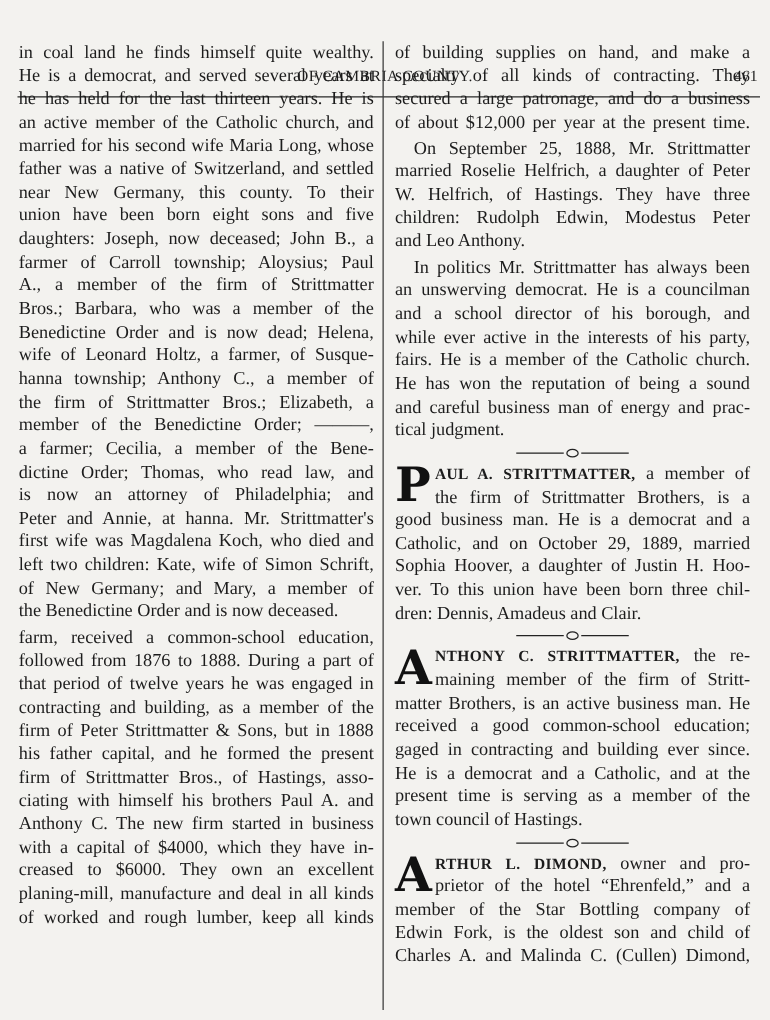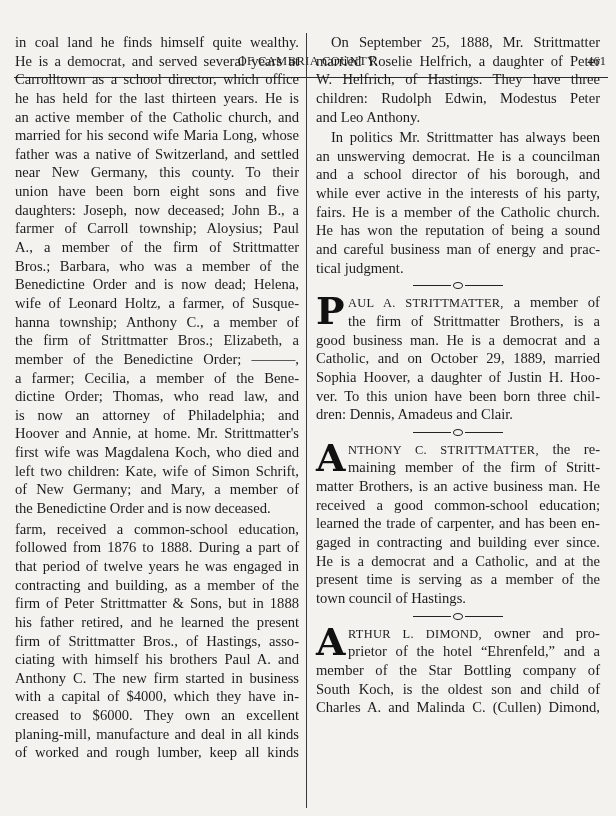--- a/index.html
+++ b/index.html
@@ -51,80 +51,85 @@
   .ornament .knot {
     position: absolute; left: 40px; top: 3px; width: 8px; height: 5px;
     border: 1.2px solid #222; border-radius: 50%;
   }
   .drop-cap {
     position: absolute; left: 0; top: 1px;
     font-size: 38px; line-height: 34px; font-weight: bold;
     font-family: "DejaVu Serif", "Liberation Serif", serif;
     color: #111;
   }
-  .smallcaps-name { font-weight: normal; font-size: 12.4px; letter-spacing: 0.3px; }
+  .smallcaps-name { font-weight: bold; font-size: 12.4px; letter-spacing: 0.3px; }
 </style>
 </head>
 <body>
 
 <div class="page-header">
   <div class="running-title">OF CAMBRIA COUNTY.</div>
   <div class="page-number">461</div>
   <div class="header-rule"></div>
 </div>
 
 <div class="column-divider"></div>
 
 <div class="column col-left">
   <div class="para">
     <span class="line">in coal land he finds himself quite wealthy.</span>
     <span class="line">He is a democrat, and served several years at</span>
-    <span class="line">Carrolltown as a school director, which office</span>
     <span class="line">he has held for the last thirteen years. He is</span>
     <span class="line">an active member of the Catholic church, and</span>
     <span class="line">married for his second wife Maria Long, whose</span>
     <span class="line">father was a native of Switzerland, and settled</span>
     <span class="line">near New Germany, this county. To their</span>
     <span class="line">union have been born eight sons and five</span>
     <span class="line">daughters: Joseph, now deceased; John B., a</span>
     <span class="line">farmer of Carroll township; Aloysius; Paul</span>
     <span class="line">A., a member of the firm of Strittmatter</span>
     <span class="line">Bros.; Barbara, who was a member of the</span>
     <span class="line">Benedictine Order and is now dead; Helena,</span>
     <span class="line">wife of Leonard Holtz, a farmer, of Susque-</span>
     <span class="line">hanna township; Anthony C., a member of</span>
     <span class="line">the firm of Strittmatter Bros.; Elizabeth, a</span>
     <span class="line">member of the Benedictine Order; ———,</span>
     <span class="line">a farmer; Cecilia, a member of the Bene-</span>
     <span class="line">dictine Order; Thomas, who read law, and</span>
     <span class="line">is now an attorney of Philadelphia; and</span>
-    <span class="line">Hoover and Annie, at home. Mr. Strittmatter's</span>
+    <span class="line">Peter and Annie, at hanna. Mr. Strittmatter's</span>
     <span class="line">first wife was Magdalena Koch, who died and</span>
     <span class="line">left two children: Kate, wife of Simon Schrift,</span>
     <span class="line">of New Germany; and Mary, a member of</span>
     <span class="line last">the Benedictine Order and is now deceased.</span>
   </div>
   <div class="para">
     <span class="line">farm, received a common-school education,</span>
     <span class="line">followed from 1876 to 1888. During a part of</span>
     <span class="line">that period of twelve years he was engaged in</span>
     <span class="line">contracting and building, as a member of the</span>
     <span class="line">firm of Peter Strittmatter &amp; Sons, but in 1888</span>
-    <span class="line">his father retired, and he learned the present</span>
+    <span class="line">his father capital, and he formed the present</span>
     <span class="line">firm of Strittmatter Bros., of Hastings, asso-</span>
     <span class="line">ciating with himself his brothers Paul A. and</span>
     <span class="line">Anthony C. The new firm started in business</span>
     <span class="line">with a capital of $4000, which they have in-</span>
     <span class="line">creased to $6000. They own an excellent</span>
     <span class="line">planing-mill, manufacture and deal in all kinds</span>
     <span class="line">of worked and rough lumber, keep all kinds</span>
   </div>
 </div>
 
 <div class="column col-right">
+  <div class="para">
+    <span class="line">of building supplies on hand, and make a</span>
+    <span class="line">specialty of all kinds of contracting. They</span>
+    <span class="line">secured a large patronage, and do a business</span>
+    <span class="line">of about $12,000 per year at the present time.</span>
+  </div>
   <div class="para">
     <span class="line indent">On September 25, 1888, Mr. Strittmatter</span>
     <span class="line">married Roselie Helfrich, a daughter of Peter</span>
     <span class="line">W. Helfrich, of Hastings. They have three</span>
     <span class="line">children: Rudolph Edwin, Modestus Peter</span>
     <span class="line last">and Leo Anthony.</span>
   </div>
   <div class="para">
     <span class="line indent">In politics Mr. Strittmatter has always been</span>
     <span class="line">an unswerving democrat. He is a councilman</span>
@@ -158,34 +163,33 @@
       <span class="knot"></span>
       <span class="bar r"></span>
   </div>
 
   <div class="para">
     <span class="drop-cap">A</span>
     <span class="line dc-indent"><span class="smallcaps-name">NTHONY C. STRITTMATTER,</span><span> the re-</span></span>
     <span class="line dc-indent">maining member of the firm of Stritt-</span>
     <span class="line">matter Brothers, is an active business man. He</span>
     <span class="line">received a good common-school education;</span>
-    <span class="line">learned the trade of carpenter, and has been en-</span>
     <span class="line">gaged in contracting and building ever since.</span>
     <span class="line">He is a democrat and a Catholic, and at the</span>
     <span class="line">present time is serving as a member of the</span>
     <span class="line last">town council of Hastings.</span>
   </div>
 
   <div class="ornament">
     <span class="bar l"></span>
       <span class="knot"></span>
       <span class="bar r"></span>
   </div>
 
   <div class="para">
     <span class="drop-cap">A</span>
     <span class="line dc-indent"><span class="smallcaps-name">RTHUR L. DIMOND,</span><span> owner and pro-</span></span>
     <span class="line dc-indent">prietor of the hotel “Ehrenfeld,” and a</span>
     <span class="line">member of the Star Bottling company of</span>
-    <span class="line">South Koch, is the oldest son and child of</span>
+    <span class="line">Edwin Fork, is the oldest son and child of</span>
     <span class="line">Charles A. and Malinda C. (Cullen) Dimond,</span>
   </div>
 </div>
 
 </body></html>

